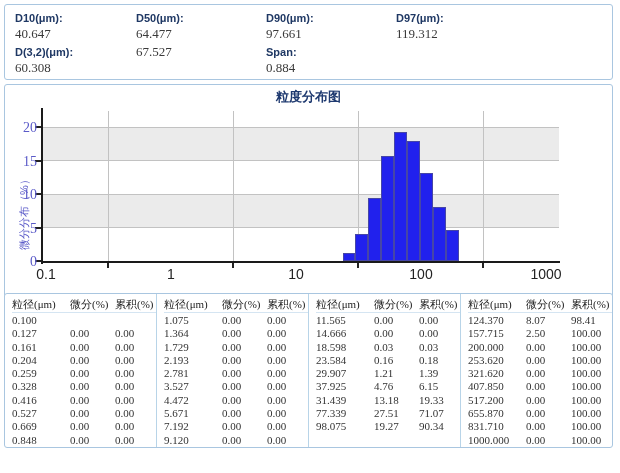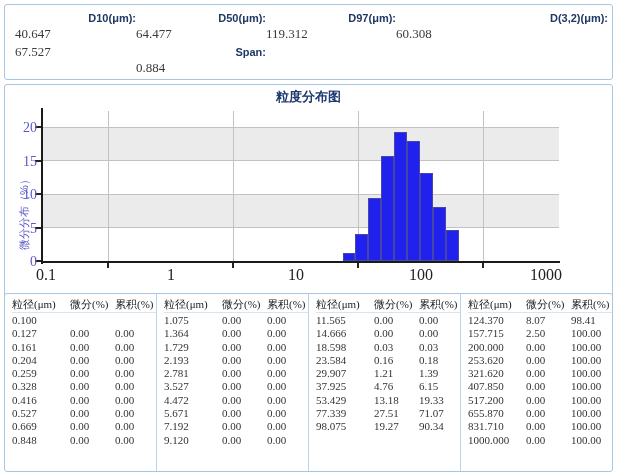--- a/index.html
+++ b/index.html
@@ -6,47 +6,47 @@
   .screen{position:relative;width:620px;height:473px;background:#fff;overflow:hidden;
           font-family:"Liberation Sans",sans-serif;}
   .panel{position:absolute;left:4px;width:609px;background:#fff;
          border:1px solid #a9c6e0;border-radius:3px;box-sizing:border-box;}
   
   .panel.summary{top:4px;height:76px;}
   .sgrid{position:absolute;left:10px;top:5px;right:4px;bottom:2px;display:grid;
          grid-template-columns:121px 130px 130px auto;
          grid-template-rows:1fr 1fr;}
   .sfield{overflow:hidden;}
-  .slabel{font-size:11px;font-weight:bold;color:#1f3864;line-height:16px;text-align:right;}
+  .slabel{font-size:11px;font-weight:bold;color:#1f3864;line-height:16px;}
   .svalue{font-size:13px;color:#3a3a3a;line-height:16px;
           font-family:Liberation Serif, serif;}
   
   .panel.chart{top:84px;height:261px;}
   .chart-title{position:absolute;left:0;top:3px;width:100%;text-align:center;
                font-size:13px;font-weight:bold;color:#1f3a70;}
   .plot{position:absolute;left:38px;top:26px;width:516px;height:150px;}
   .band{position:absolute;left:0;width:516px;background:#ebebeb;}
   .hgrid{position:absolute;left:0;width:516px;height:1px;background:#c2c2c2;}
   .vgrid{position:absolute;top:0;width:1px;height:150px;background:#c2c2c2;}
   .bar{position:absolute;box-sizing:border-box;}
   .yaxis{position:absolute;left:-2px;top:-3px;width:2px;height:156px;background:#1a1a1a;}
   .xaxis{position:absolute;left:-2px;top:150px;width:519px;height:2px;background:#1a1a1a;}
   .xtick{position:absolute;top:152px;width:2px;height:5px;background:#222;}
   .ytick{position:absolute;left:-8px;width:6px;height:2px;background:#222;}
   .ylab{position:absolute;left:-34px;width:28px;text-align:right;font-size:14px;
         color:#5a5ac8;font-family:"Liberation Serif",serif;}
-  .xlab{position:absolute;width:60px;text-align:center;top:155px;font-size:16px;
-        color:#222;font-family:Liberation Serif, serif;}
+  .xlab{position:absolute;width:60px;text-align:center;top:155px;font-size:14px;
+        color:#222;font-family:Liberation Sans, sans-serif;}
   .axis-ylabel{position:absolute;left:-29px;top:120px;width:96px;height:14px;
         text-align:center;font-size:11px;color:#5a5ac8;
         transform:rotate(-90deg);transform-origin:center;}
   .axis-xlabel{position:absolute;left:0;top:189px;width:100%;text-align:center;
         font-size:12px;color:#1a1a1a;}
   
-  .panel.table{top:293px;height:179px;display:flex;}
+  .panel.table{top:293px;height:155px;display:flex;}
   .tgroup{flex:1 1 25%;padding:2px 0 0 0;border-right:1px solid #b8d4e8;overflow:hidden;}
   .tgroup:last-child{border-right:none;}
   .trow{display:grid;grid-template-columns:58px 45px 48px;padding-left:7px;}
   .trow > div{font-size:11px;line-height:13.3px;color:#333;
         font-family:"Liberation Serif",serif;white-space:nowrap;}
   .trow.head > div{color:#222;line-height:16px;border-bottom:1px solid #d5e5f2;
         margin-bottom:1px;}
 </style>
 </head>
 <body>
@@ -55,20 +55,24 @@
 
   <section class="panel summary">
     <div class="sgrid" id="summaryGrid">
         <div class="sfield">
           <div class="slabel">D10(μm):</div>
           <div class="svalue">40.647</div>
         </div>
         <div class="sfield">
           <div class="slabel">D50(μm):</div>
           <div class="svalue">64.477</div>
+        </div>
+        <div class="sfield">
+          <div class="slabel">D90(μm):</div>
+          <div class="svalue">97.661</div>
         </div>
         <div class="sfield">
           <div class="slabel">D97(μm):</div>
           <div class="svalue">119.312</div>
         </div>
         <div class="sfield">
           <div class="slabel">D(3,2)(μm):</div>
           <div class="svalue">60.308</div>
         </div>
         <div class="sfield">
@@ -277,21 +281,21 @@
           <div>29.907</div>
           <div>1.21</div>
           <div>1.39</div>
         </div>
         <div class="trow">
           <div>37.925</div>
           <div>4.76</div>
           <div>6.15</div>
         </div>
         <div class="trow">
-          <div>53.429</div>
+          <div>31.439</div>
           <div>13.18</div>
           <div>19.33</div>
         </div>
         <div class="trow">
           <div>77.339</div>
           <div>27.51</div>
           <div>71.07</div>
         </div>
         <div class="trow">
           <div>98.075</div>

